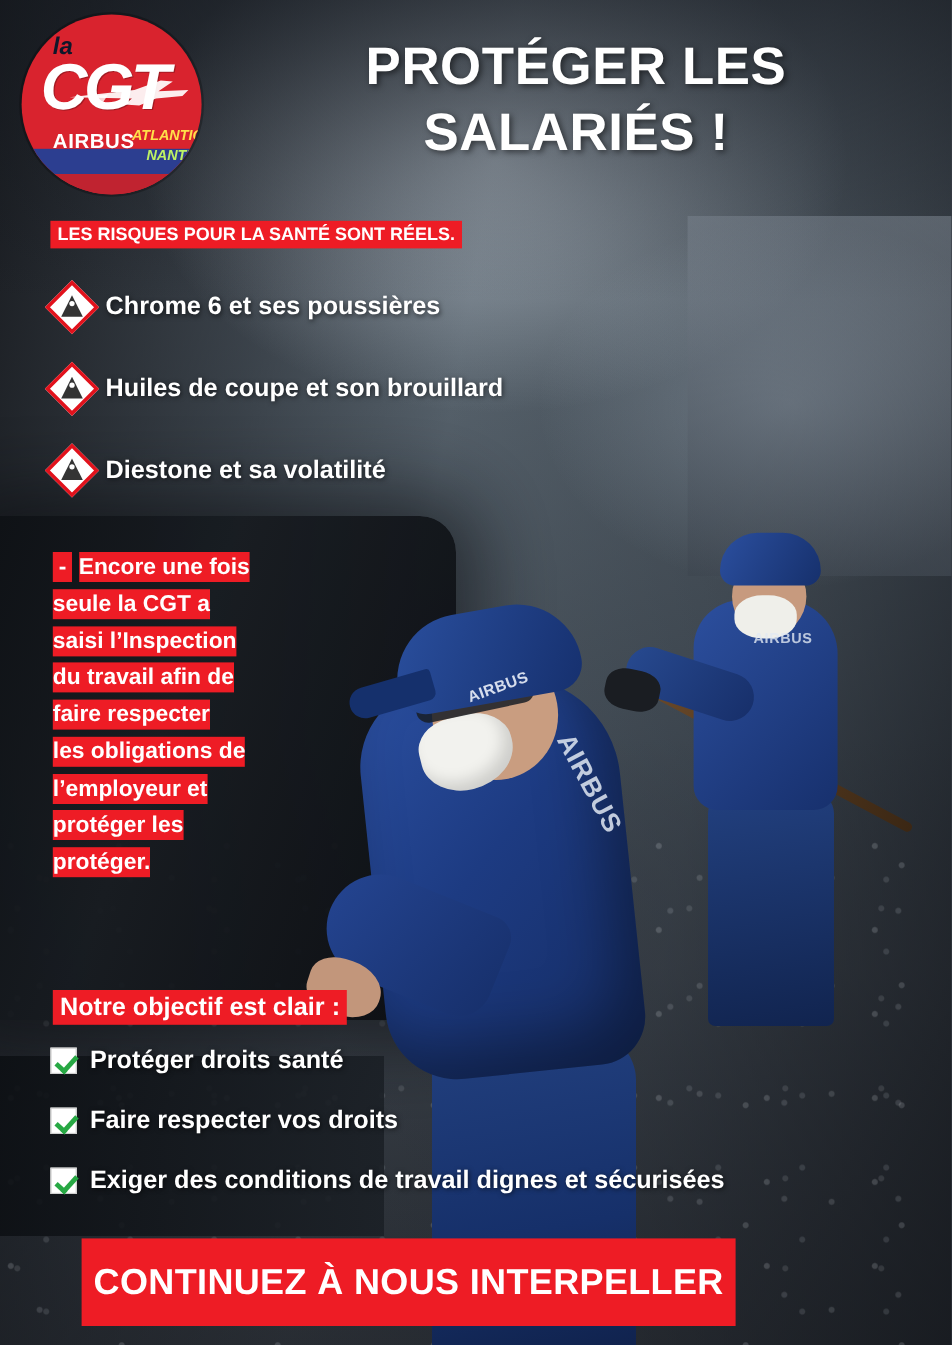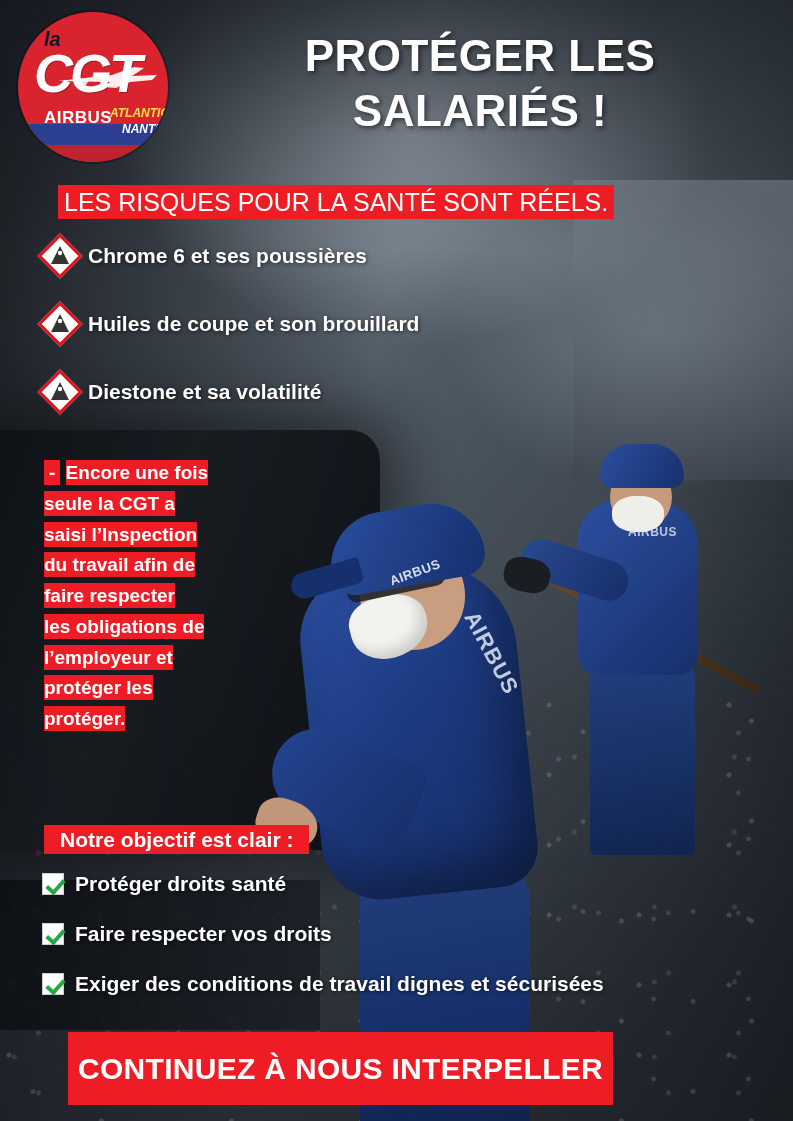--- a/index.html
+++ b/index.html
@@ -300,21 +300,21 @@
     position: absolute;
     left: 92px; top: 94px;
     color: #ffe04a;
     font-size: 12px;
     font-weight: 700;
     font-style: italic;
   }
   .logo .nantes {
     position: absolute;
     left: 104px; top: 110px;
-    color: #ffffff;
+    color: #bef264;
     font-size: 12px;
     font-weight: 700;
     font-style: italic;
   }
 
   
   .title {
     position: absolute;
     left: 200px; top: 28px;
     width: 560px;
@@ -329,23 +329,23 @@
 
   .hl {
     background: #ee1c25;
     color: #ffffff;
     box-decoration-break: clone;
     -webkit-box-decoration-break: clone;
   }
 
   .subtitle {
     position: absolute;
-    left: 58px; top: 186px;
-    font-size: 25px;
-    font-weight: 400;
+    left: 42px; top: 186px;
+    font-size: 15px;
+    font-weight: 700;
     line-height: 1.35;
   }
   .subtitle .hl { padding: 3px 6px; }
 
   .risk-list {
     position: absolute;
     left: 44px; top: 240px;
     width: 560px;
   }
   .risk-item {
@@ -390,21 +390,21 @@
     padding: 2px 5px;
   }
   .cgt-block .hl { padding: 2px 0; }
 
   .objective {
     position: absolute;
     left: 44px; top: 828px;
     font-size: 21px;
     font-weight: 700;
   }
-  .objective .hl { padding: 3px 16px; }
+  .objective .hl { padding: 3px 6px; }
 
   .check-list {
     position: absolute;
     left: 42px; top: 872px;
     width: 740px;
   }
   .check-item {
     display: flex;
     align-items: center;
     gap: 11px;

